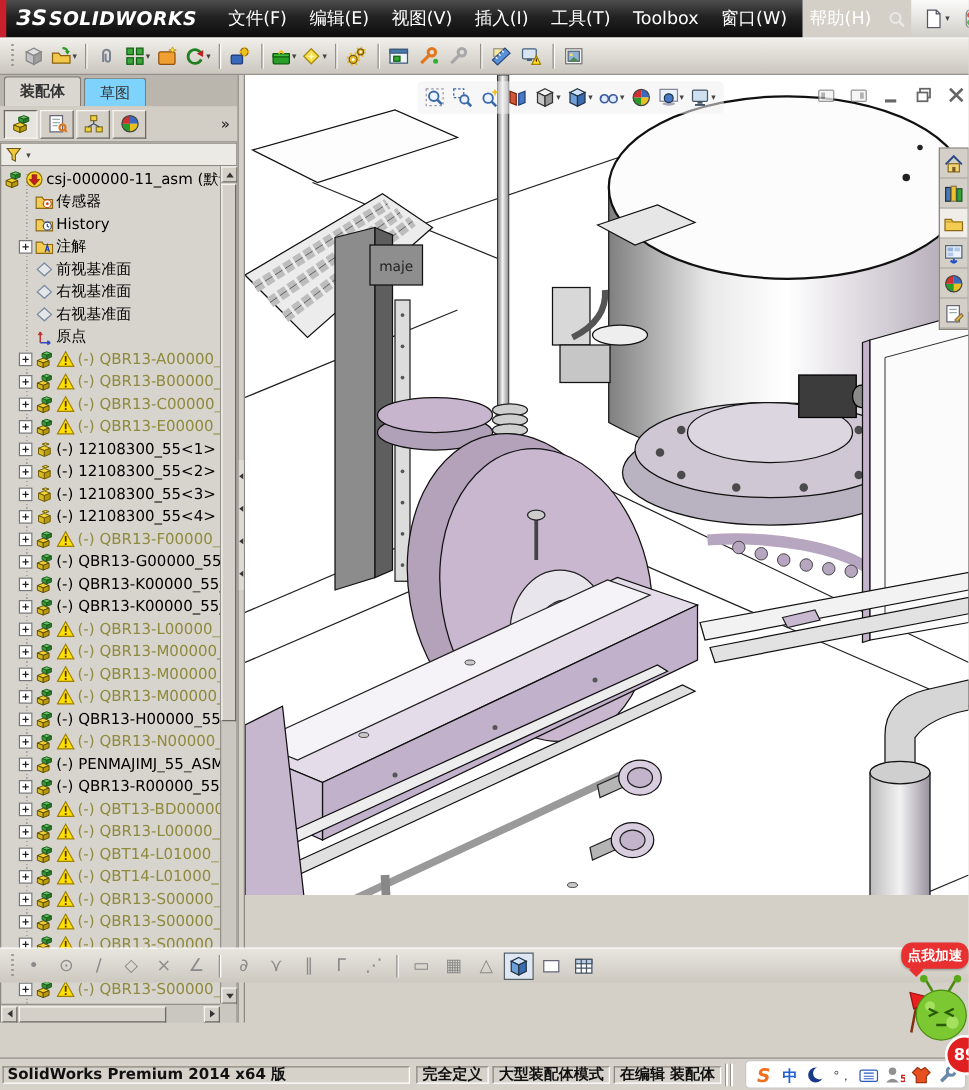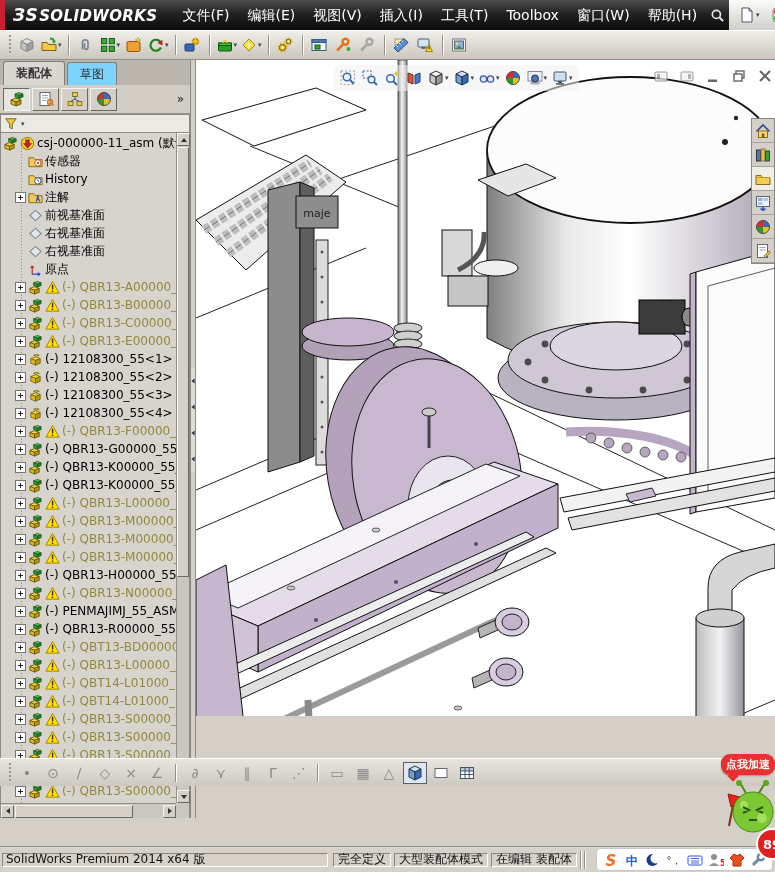--- a/index.html
+++ b/index.html
@@ -1,21 +1,21 @@
 <!DOCTYPE html>
 <html><head>
 <meta charset="utf-8">
 <style>
   * { margin:0; padding:0; box-sizing:border-box; }
   html,body { width:775px; height:872px; }
   body { position:relative; overflow:hidden; font-family:"DejaVu Sans","Liberation Sans",sans-serif; font-size:12px; background:#d4d0c8; }
   svg text { font-family:"DejaVu Sans","Liberation Sans",sans-serif; }
 
   
-  .titlebar{position:absolute;left:0;top:0;width:775px;height:30px;background:linear-gradient(#4e4e4e,#222 45%,#0c0c0c);display:flex;align-items:center;color:#fff;}
+  .titlebar{position:absolute;left:0;top:0;width:642px;height:30px;background:linear-gradient(#4e4e4e,#222 45%,#0c0c0c);display:flex;align-items:center;color:#fff;}
   .red-strip{width:5px;height:30px;background:#c8202c;flex:none;}
   .logo{font-style:italic;font-weight:bold;font-size:15px;margin:0 16px 0 8px;letter-spacing:.4px;white-space:nowrap;}
   .logo .pfx{font-size:17px;margin-right:1px;}
   .menu{display:flex;align-items:center;height:30px;}
   .menu-item{padding:0 9px;line-height:30px;font-size:14px;cursor:default;white-space:nowrap;}
   .tb-search{margin:0 4px;}
   .title-right{margin-left:auto;height:30px;display:flex;align-items:center;gap:4px;background:linear-gradient(#fbfbf9,#d0cec8);padding:0 8px;color:#333;}
   .tctl{display:flex;align-items:center;gap:1px;padding:0 2px;}
   .dd{font-size:7px;color:#444;}
   .ic16{width:16px;height:16px;flex:none;}
@@ -94,21 +94,21 @@
   .bcell{width:24px;height:22px;display:flex;align-items:center;justify-content:center;}
   .bcell .g{font-size:14px;color:#8a8a8a;}
   .bcell .ic16{display:none;}
   .bcell.svgi .ic16{display:block;}
   .bcell.active{border:1px solid #55606a;background:#dfe8f2;}
   .bcell.sep{width:0;margin:0 4px;height:18px;border-left:1px solid #94908a;border-right:1px solid #fff;}
 
   
   .statusbar{position:absolute;left:0;top:786px;width:775px;height:26px;background:#d6d2ca;border-top:1px solid #94908a;display:flex;align-items:center;padding:0 2px;font-size:12px;color:#111;}
   .statusbar{top:auto;bottom:26px;}
-  .sseg{border:1px solid;border-color:#8a867e #fff #fff #8a867e;height:14px;display:flex;align-items:center;padding:0 4px;white-space:nowrap;}
+  .sseg{border:1px solid;border-color:#8a867e #fff #fff #8a867e;height:14px;display:flex;align-items:center;padding:0 4px;white-space:nowrap;font-weight:bold;}
   .sseg.left{width:326px;padding-left:3px;}
   .sseg + .sseg{margin-left:3px;}
   .sgrip{width:8px;height:18px;margin:0 3px;background:repeating-linear-gradient(to right,#94908a 0 1px,#fff 1px 2px,transparent 2px 4px);}
   .ime{margin-left:auto;display:flex;align-items:center;gap:3px;background:#fff;border:1px solid #c8c8c8;border-radius:4px;padding:1px 5px;height:23px;}
   .imebtn{width:18px;height:18px;display:flex;align-items:center;justify-content:center;}
 
   
   .statwrap{position:absolute;left:0;top:846px;width:775px;height:26px;}
 </style>
 </head>

